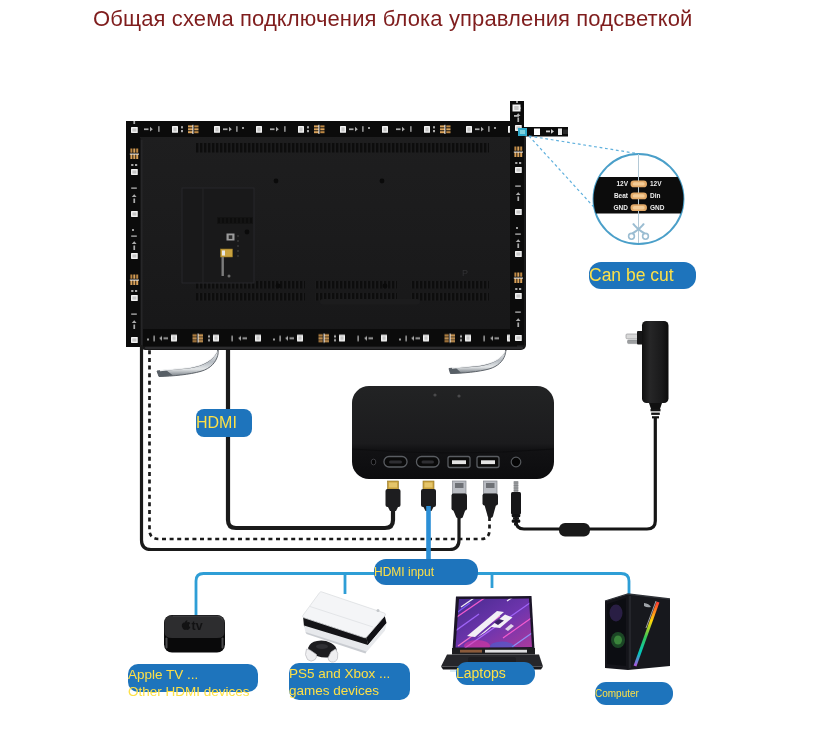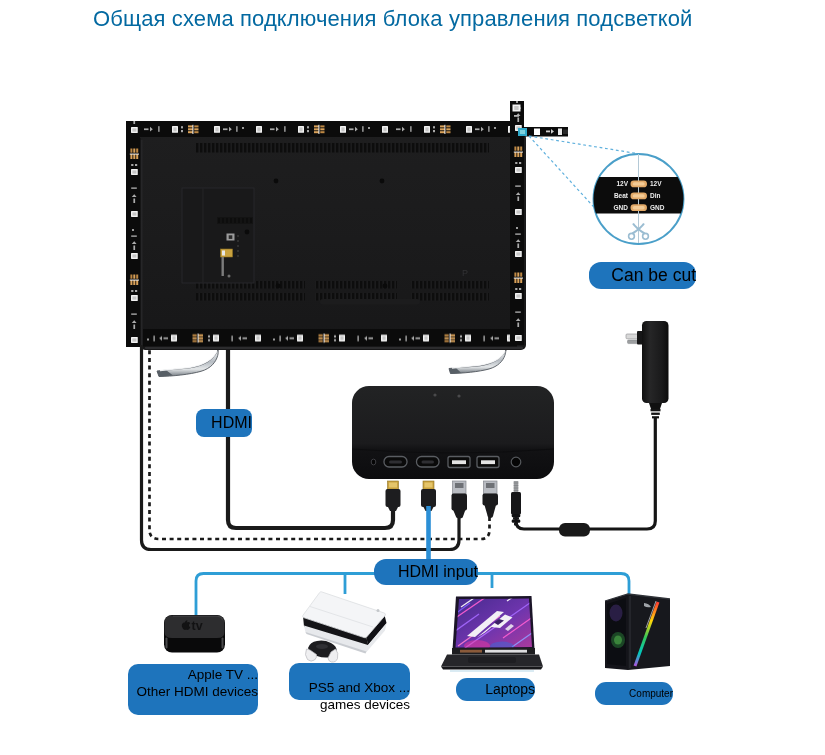--- a/index.html
+++ b/index.html
@@ -1,20 +1,20 @@
 <!DOCTYPE html>
 <html><head>
 <meta charset="utf-8">
 <style>
   html,body{margin:0;padding:0;background:#ffffff;}
   #page{position:relative;width:825px;height:755px;background:#ffffff;overflow:hidden;
         font-family:"Liberation Sans", sans-serif;}
-  .lbl{position:absolute;background:#1e74bc;color:#000000;text-align:right;
+  .lbl{position:absolute;background:#1e74bc;color:#fde047;text-align:left;
        font-family:"Liberation Sans", sans-serif;}
-  #title{position:absolute;left:93px;top:6px;width:640px;font-size:22px;color:#0369a1;letter-spacing:0.12px;
+  #title{position:absolute;left:93px;top:6px;width:640px;font-size:22px;color:#7f1d1d;letter-spacing:0.12px;
          font-family:"Liberation Sans", sans-serif;white-space:nowrap;}
 </style>
 </head>
 <body>
 <div id="page">
 <div id="title">Общая схема подключения блока управления подсветкой</div>
 
 <svg width="825" height="755" viewBox="0 0 825 755" style="position:absolute;left:0;top:0;">
 <defs>
   <pattern id="strip" width="126" height="16" patternUnits="userSpaceOnUse">
@@ -366,22 +366,22 @@
   <path d="M644,603 q5,0.5 7,4 q-4,1 -7,-1 Z" fill="#b9bdc2" opacity="0.85"></path>
 </g>
 
 </svg>
 
 <div class="lbl" style="left:196px;top:409px;width:56px;height:28px;border-radius:8px;
      font-size:16px;line-height:28px;">HDMI</div>
 <div class="lbl" style="left:589px;top:262px;width:107px;height:27px;border-radius:12px;
      font-size:17.5px;line-height:27px;">Can be cut</div>
 <div class="lbl" style="left:374px;top:559px;width:104px;height:26px;border-radius:12px;
-     font-size:16px;line-height:26px;">HDMI input</div>
-<div class="lbl" style="left:128px;top:664px;width:130px;height:51px;border-radius:10px;
+     font-size:12px;line-height:26px;">HDMI input</div>
+<div class="lbl" style="left:128px;top:664px;width:130px;height:28px;border-radius:10px;
      font-size:13.5px;line-height:17px;padding-top:2px;box-sizing:border-box;">Apple TV ...<br>Other HDMI devices</div>
 <div class="lbl" style="left:289px;top:663px;width:121px;height:37px;border-radius:10px;
-     font-size:13.5px;line-height:17px;padding-top:16px;box-sizing:border-box;">PS5 and Xbox ...<br>games devices</div>
-<div class="lbl" style="left:456px;top:678px;width:79px;height:23px;border-radius:11px;
+     font-size:13.5px;line-height:17px;padding-top:2px;box-sizing:border-box;">PS5 and Xbox ...<br>games devices</div>
+<div class="lbl" style="left:456px;top:662px;width:79px;height:23px;border-radius:11px;
      font-size:14px;line-height:23px;">Laptops</div>
 <div class="lbl" style="left:595px;top:682px;width:78px;height:23px;border-radius:11px;
      font-size:10px;line-height:23px;">Computer</div>
 </div>
 
 </body></html>

